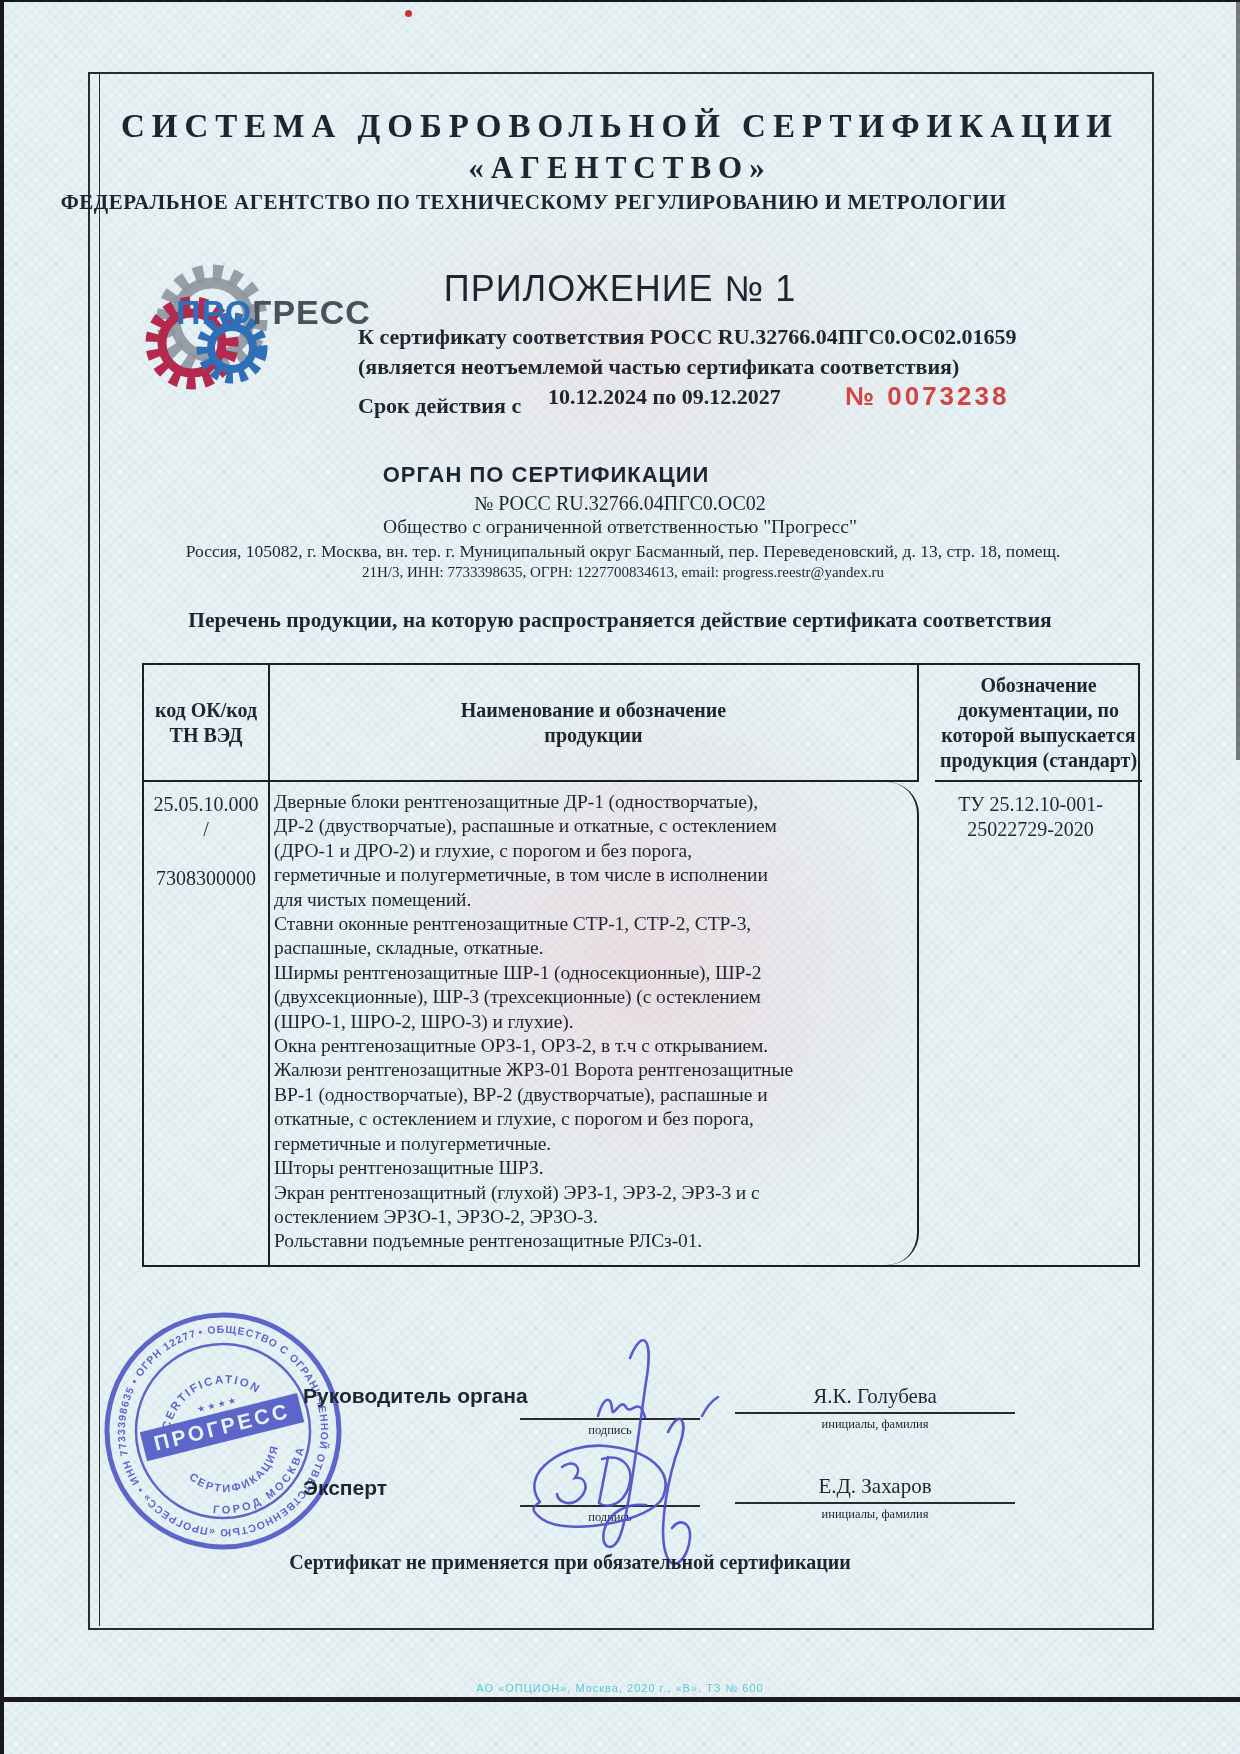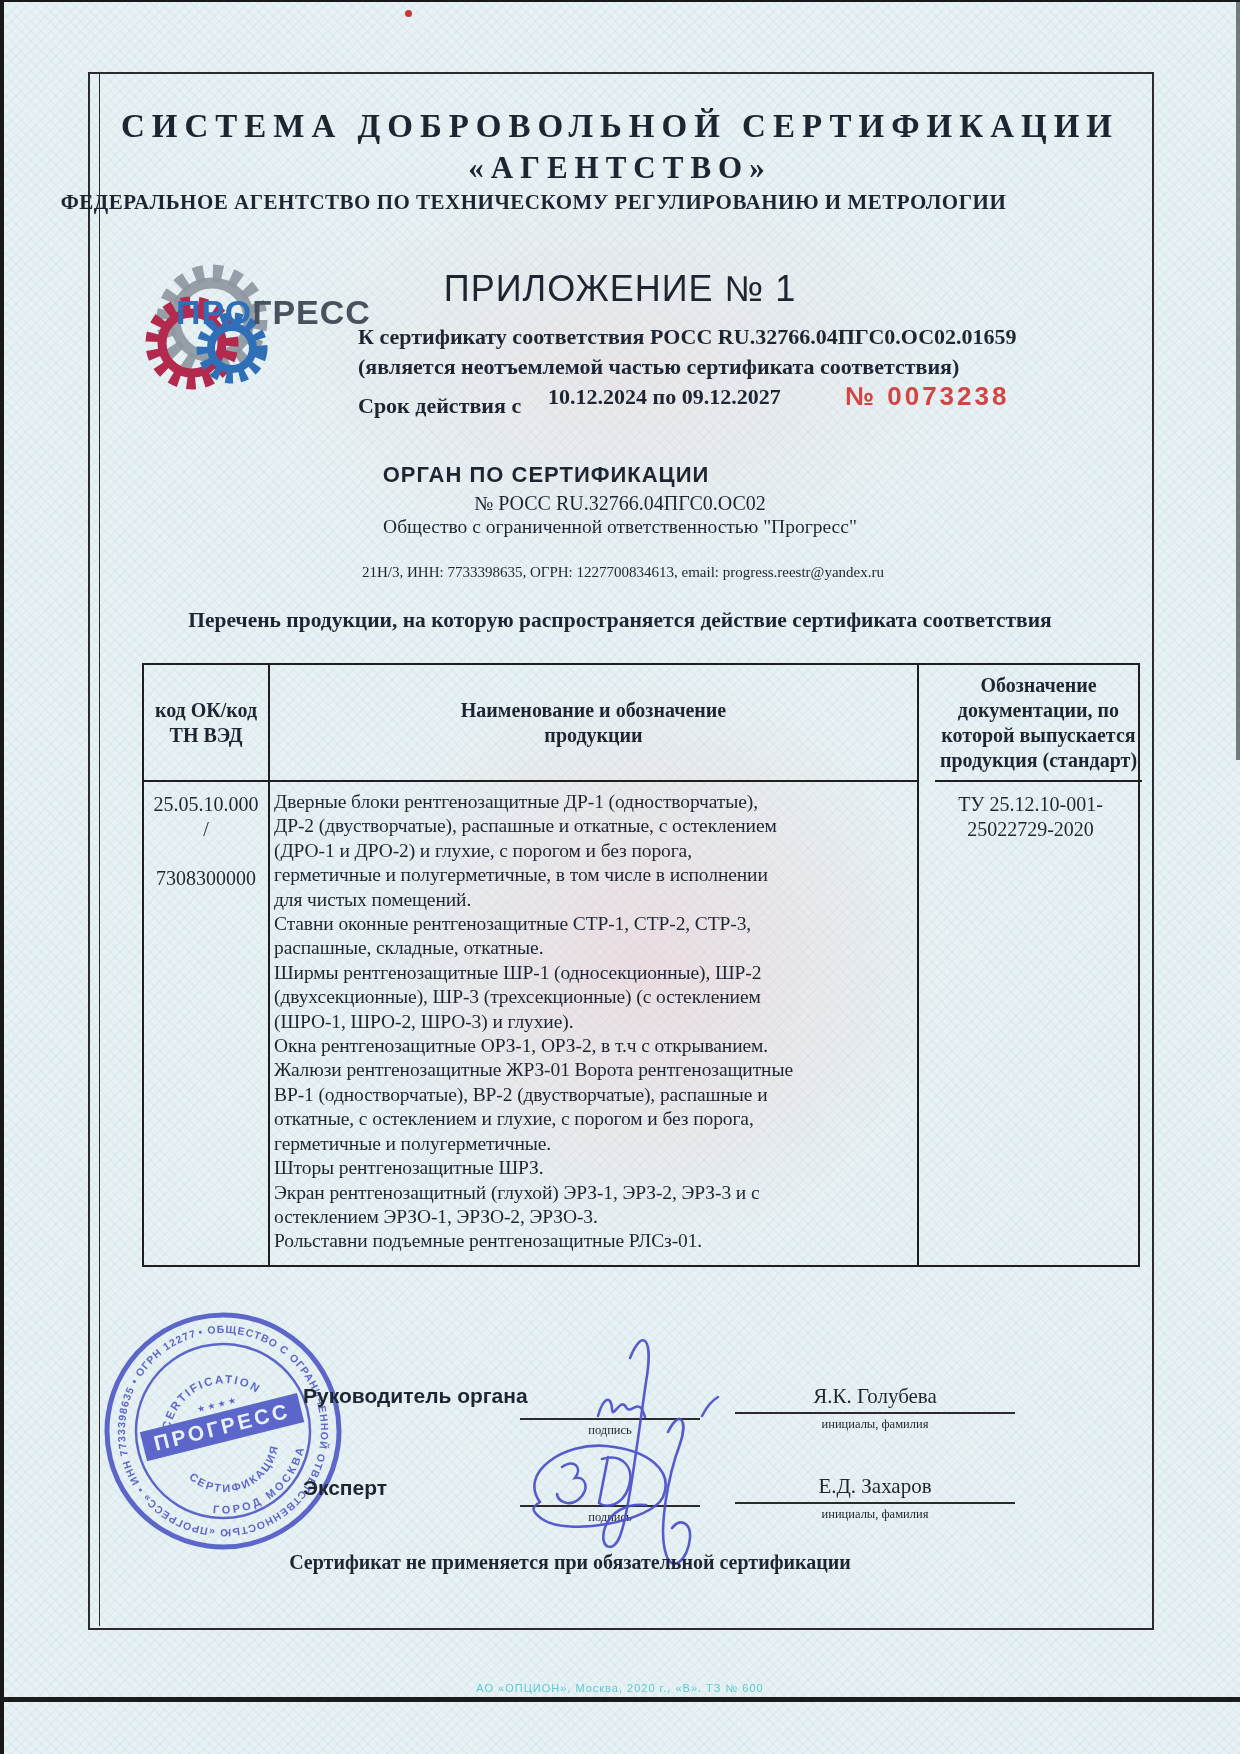--- a/index.html
+++ b/index.html
@@ -30,21 +30,21 @@
   .tbl{
     left:142px;top:663px;width:998px;height:604px;border:2px solid #1f1f1f;
     display:grid;grid-template-columns:126px 649px 223px;grid-template-rows:117px 1fr;
     box-sizing:border-box;font-size:20px;
   }
   .cell{border-right:2px solid #1f1f1f;box-sizing:border-box;}
   .cell.last{border-right:none;}
   .hdr{border-bottom:2px solid #1f1f1f;display:flex;align-items:center;justify-content:center;
        font-weight:bold;text-align:center;line-height:25px;}
   .body-code{padding-top:10px;text-align:center;line-height:24.5px;}
-  .body-desc{padding:8px 2px 0 4px;line-height:24.4px;font-size:19.5px;letter-spacing:-0.1px;}
+  .body-desc{padding:8px 2px 0 4px;line-height:24.4px;font-size:19.5px;letter-spacing:-0.1px;border-radius:32px;}
   .body-doc{padding-top:10px;text-align:center;line-height:25px;}
   .role{left:303px;font-size:21px;font-weight:bold;}
   .sigline{border-bottom:2px solid #2b2b2b;height:0;}
   .caption{font-size:12.5px;text-align:center;}
   .name{font-size:21px;text-align:center;}
   .footnote{left:240px;width:660px;top:1551px;font-size:20px;font-weight:bold;}
   .print-footer{left:0;width:1240px;top:1682px;font-size:11px;color:#5cc9d3;letter-spacing:1px;}
   .scan-edge-left{left:0;top:0;width:4px;height:1754px;background:#16181a;}
   .scan-edge-top{left:0;top:0;width:1240px;height:2px;background:#16181a;}
   .scan-edge-right{left:1236px;top:0;width:4px;height:760px;background:rgba(22,24,26,.55);}
@@ -88,20 +88,21 @@
 
   <div class="abs cert-line" style="top:324px;">К сертификату соответствия РОСС RU.32766.04ПГС0.ОС02.01659</div>
   <div class="abs cert-line" style="top:354px;">(является неотъемлемой частью сертификата соответствия)</div>
   <div class="abs cert-line" style="top:393px;width:240px;">Срок действия с</div>
   <div class="abs cert-line" style="top:384px;left:548px;width:340px;">10.12.2024 по 09.12.2027</div>
   <div class="abs cert-num serif">№ 0073238</div>
 
   <div class="abs ctr sans" style="left:0;width:1092px;top:462px;font-size:22px;font-weight:bold;letter-spacing:1px;">ОРГАН ПО СЕРТИФИКАЦИИ</div>
   <div class="abs ctr org-block" style="left:0;width:1240px;top:492px;">№ РОСС RU.32766.04ПГС0.ОС02</div>
   <div class="abs ctr org-block" style="left:0;width:1240px;top:516px;font-size:19.5px;">Общество с ограниченной ответственностью "Прогресс"</div>
+  <div class="abs ctr" style="left:96px;width:1054px;top:541px;font-size:17.5px;">Россия, 105082, г. Москва, вн. тер. г. Муниципальный округ Басманный, пер. Переведеновский, д. 13, стр. 18, помещ.</div>
   <div class="abs ctr" style="left:96px;width:1054px;top:564px;font-size:15px;">21Н/3, ИНН: 7733398635, ОГРН: 1227700834613, email: progress.reestr@yandex.ru</div>
 
   <div class="abs ctr" style="left:0;width:1240px;top:608px;font-size:21.5px;font-weight:bold;">Перечень продукции, на которую распространяется действие сертификата соответствия</div>
 
   <div class="abs tbl">
     <div class="cell hdr pre">код ОК/код
 ТН ВЭД</div>
     <div class="cell hdr pre">Наименование и обозначение
 продукции</div>
     <div class="cell last hdr pre" style="border-right:none;margin-left:16px;">Обозначение

